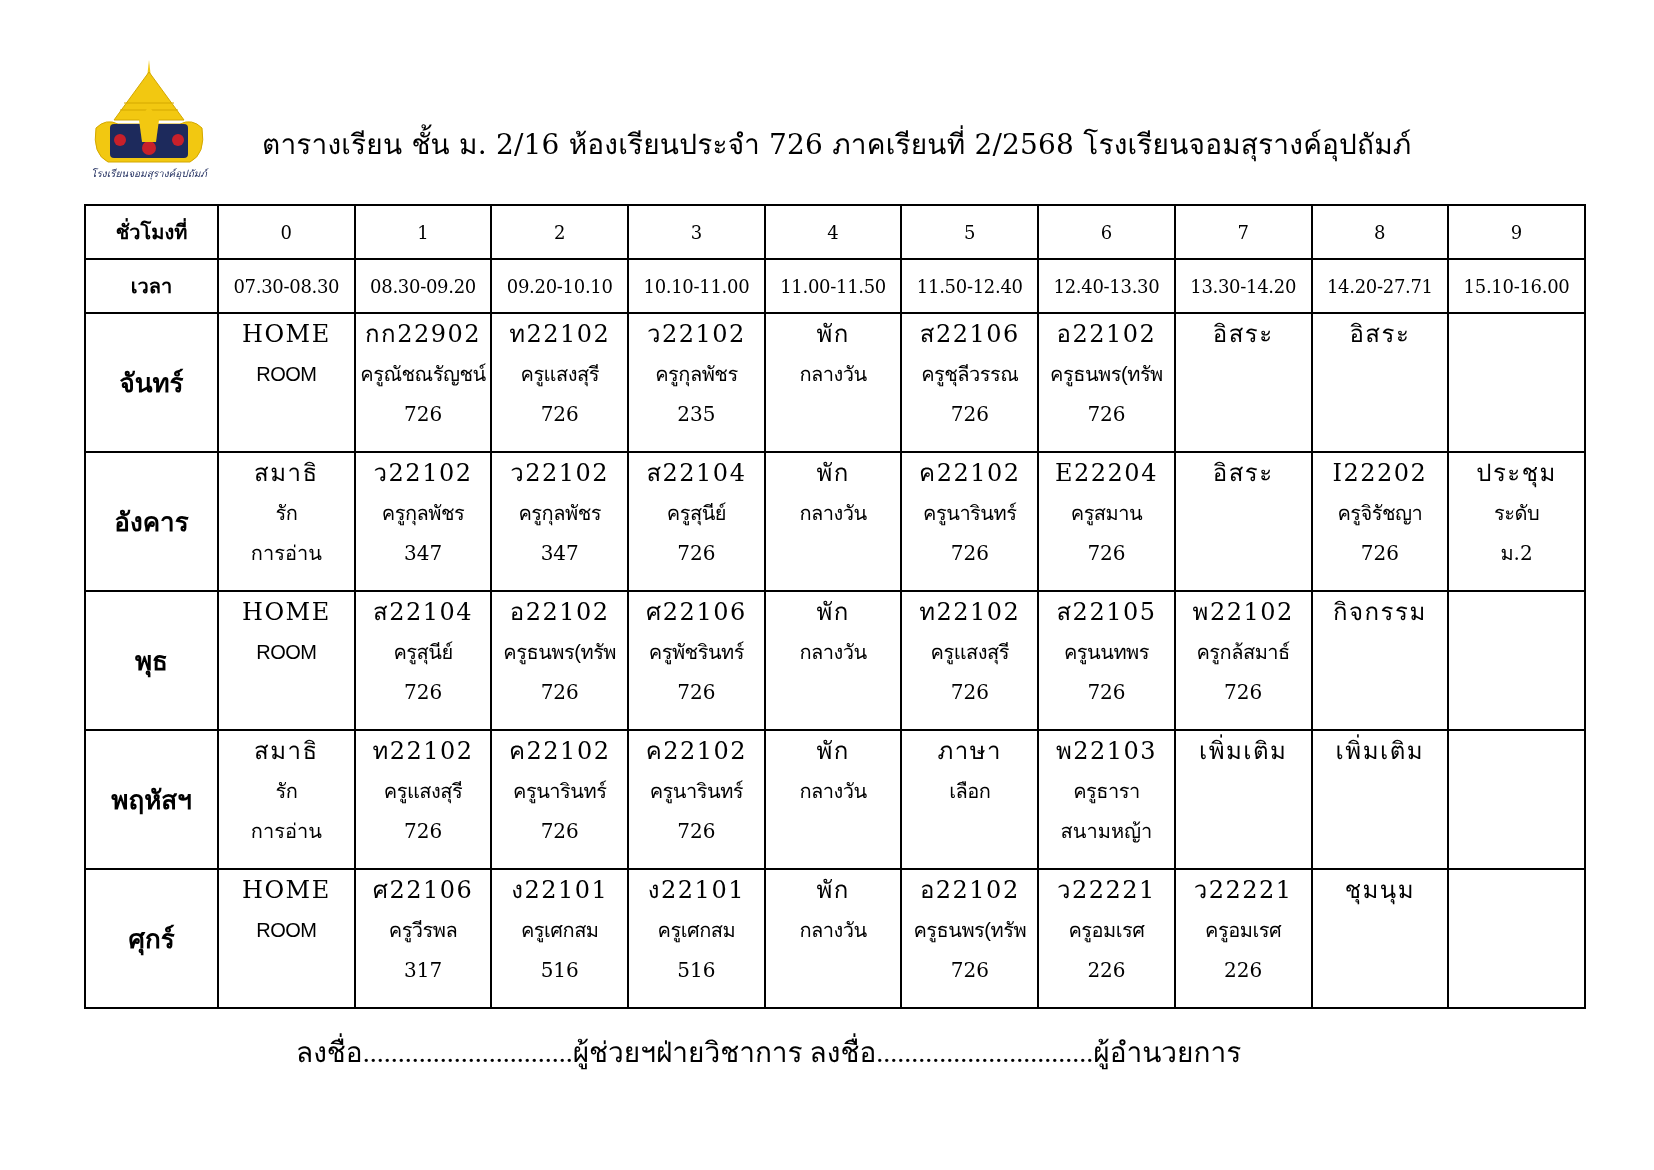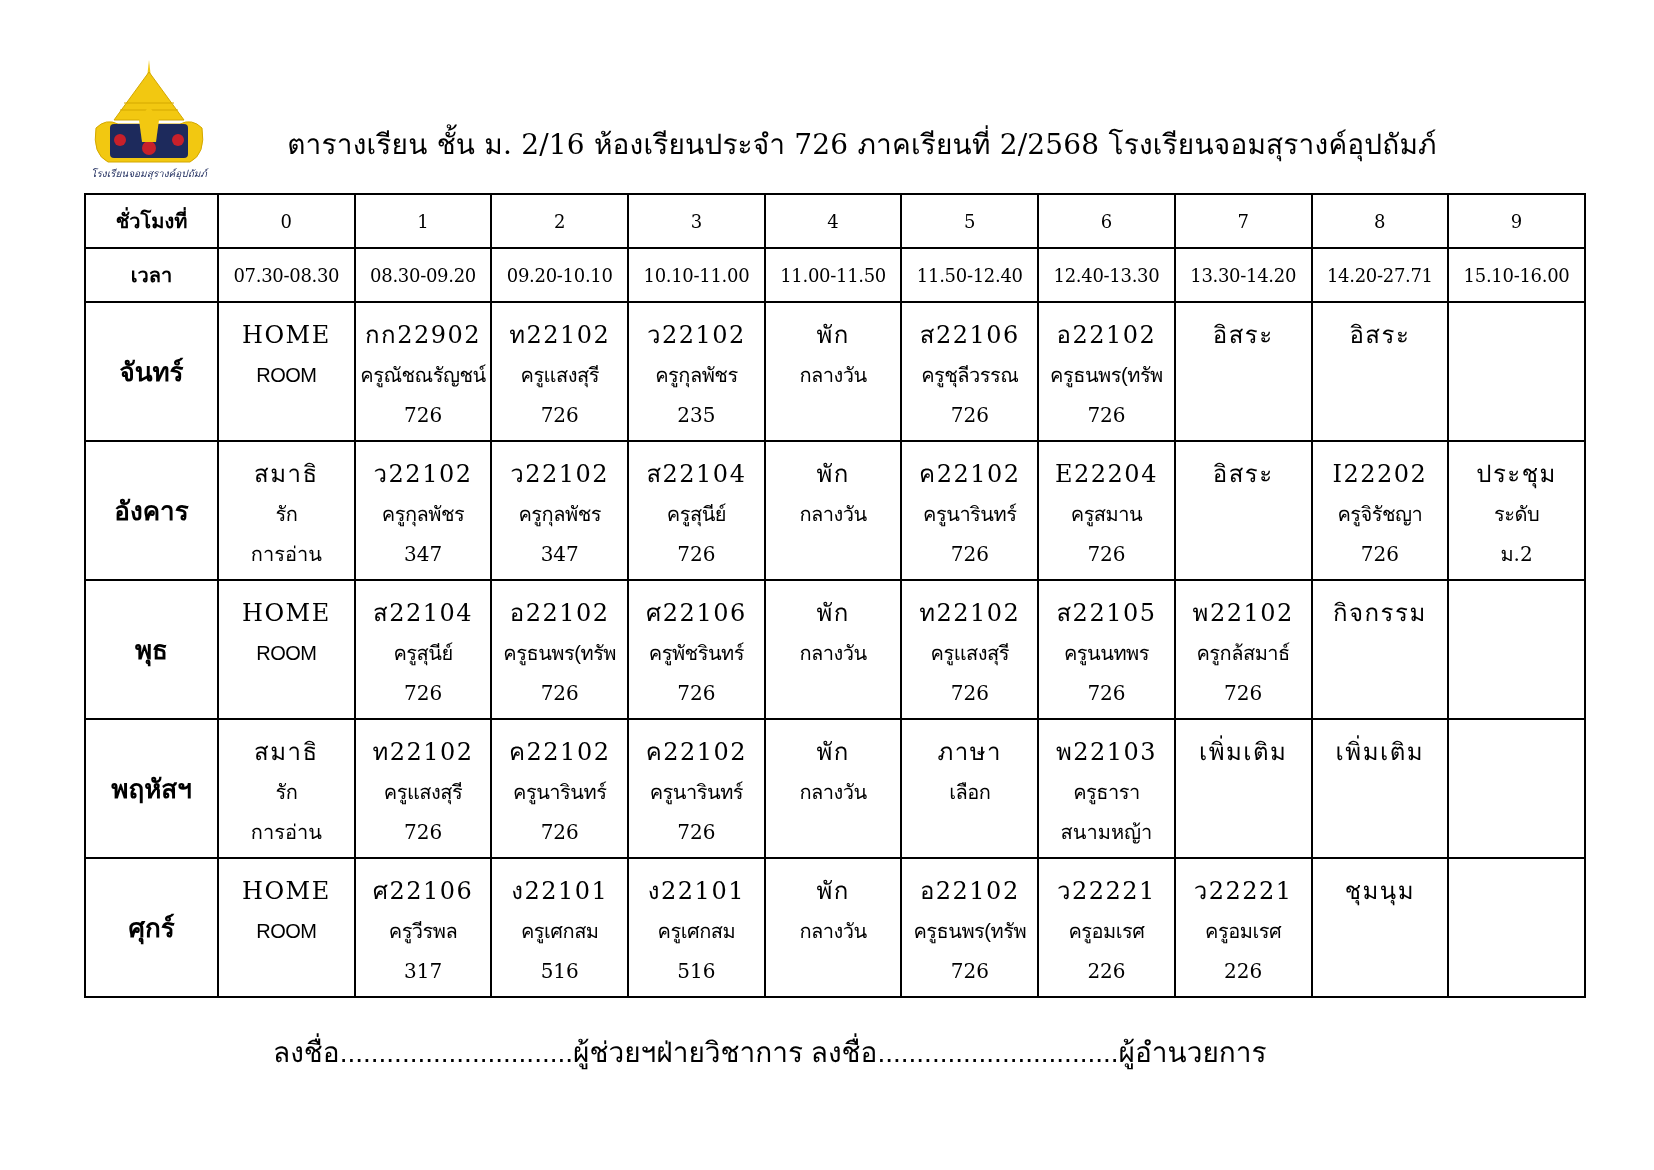--- a/index.html
+++ b/index.html
@@ -7,49 +7,48 @@
       width: 1654px; height: 1170px; position: relative; overflow: hidden;
       font-family: "DejaVu Serif", "Liberation Serif", serif; color: #000;
     }
     .logo {
       position: absolute; left: 84px; top: 58px; width: 130px; height: 124px;
     }
     .title {
       position: absolute; left: 262px; top: 122px; width: 1200px;
       font-size: 28px; white-space: nowrap; letter-spacing: 0.2px;
       font-family: "DejaVu Serif", serif;
-      text-align: center;
     }
     table.tt {
-      position: absolute; left: 84px; top: 193px;
+      position: absolute; left: 84px; top: 204px;
       border-collapse: collapse; table-layout: fixed;
       width: 1500px;
     }
     table.tt td {
       border: 2px solid #000; text-align: center; vertical-align: top;
       padding: 0; overflow: hidden; white-space: nowrap;
     }
     col.c-day { width: 133px; }
     col.c-slot { width: 136.7px; }
     tr.r-head td { height: 52px; vertical-align: middle; font-size: 18px; }
     tr.r-time td { height: 52px; vertical-align: middle; font-size: 18px; }
     tr.r-head td.lbl, tr.r-time td.lbl { font-family: "DejaVu Sans", sans-serif; font-size: 20px; font-weight: bold; }
     tr.r-time td.tm { font-size: 18px; letter-spacing: -0.3px; }
     tr.r-day td { height: 137px; }
     td.day {
       vertical-align: middle !important; font-family: Liberation Serif, serif;
       font-weight: bold; font-size: 26px;
     }
     .cell-line { display: block; line-height: 40px; }
-    .cell-line.l1 { font-size: 24px; margin-top: 12px; letter-spacing: 1.5px; }
+    .cell-line.l1 { font-size: 24px; margin-top: 0; letter-spacing: 1.5px; }
     .cell-line.l2 { font-size: 20px; font-family: Liberation Sans, sans-serif; letter-spacing: -0.5px; }
     .cell-line.l3 { font-size: 20px; }
     .footer {
-      position: absolute; left: 273px; top: 1030px; width: 1120px;
-      font-family: Liberation Sans, sans-serif; font-size: 28px; white-space: nowrap;
+      position: absolute; left: 296px; top: 1030px; width: 1120px;
+      font-family: Liberation Serif, serif; font-size: 28px; white-space: nowrap;
     }
   </style>
 </head>
 <body>
 
 <div class="logo">
   <svg width="130" height="124" viewBox="0 0 130 124">
     <polygon points="65,2 67,20 63,20" fill="#f2c811"></polygon>
     <polygon points="65,14 100,62 30,62" fill="#f2c811" stroke="#d4a800" stroke-width="1"></polygon>
     <line x1="40" y1="45" x2="90" y2="45" stroke="#d4a800"></line>

